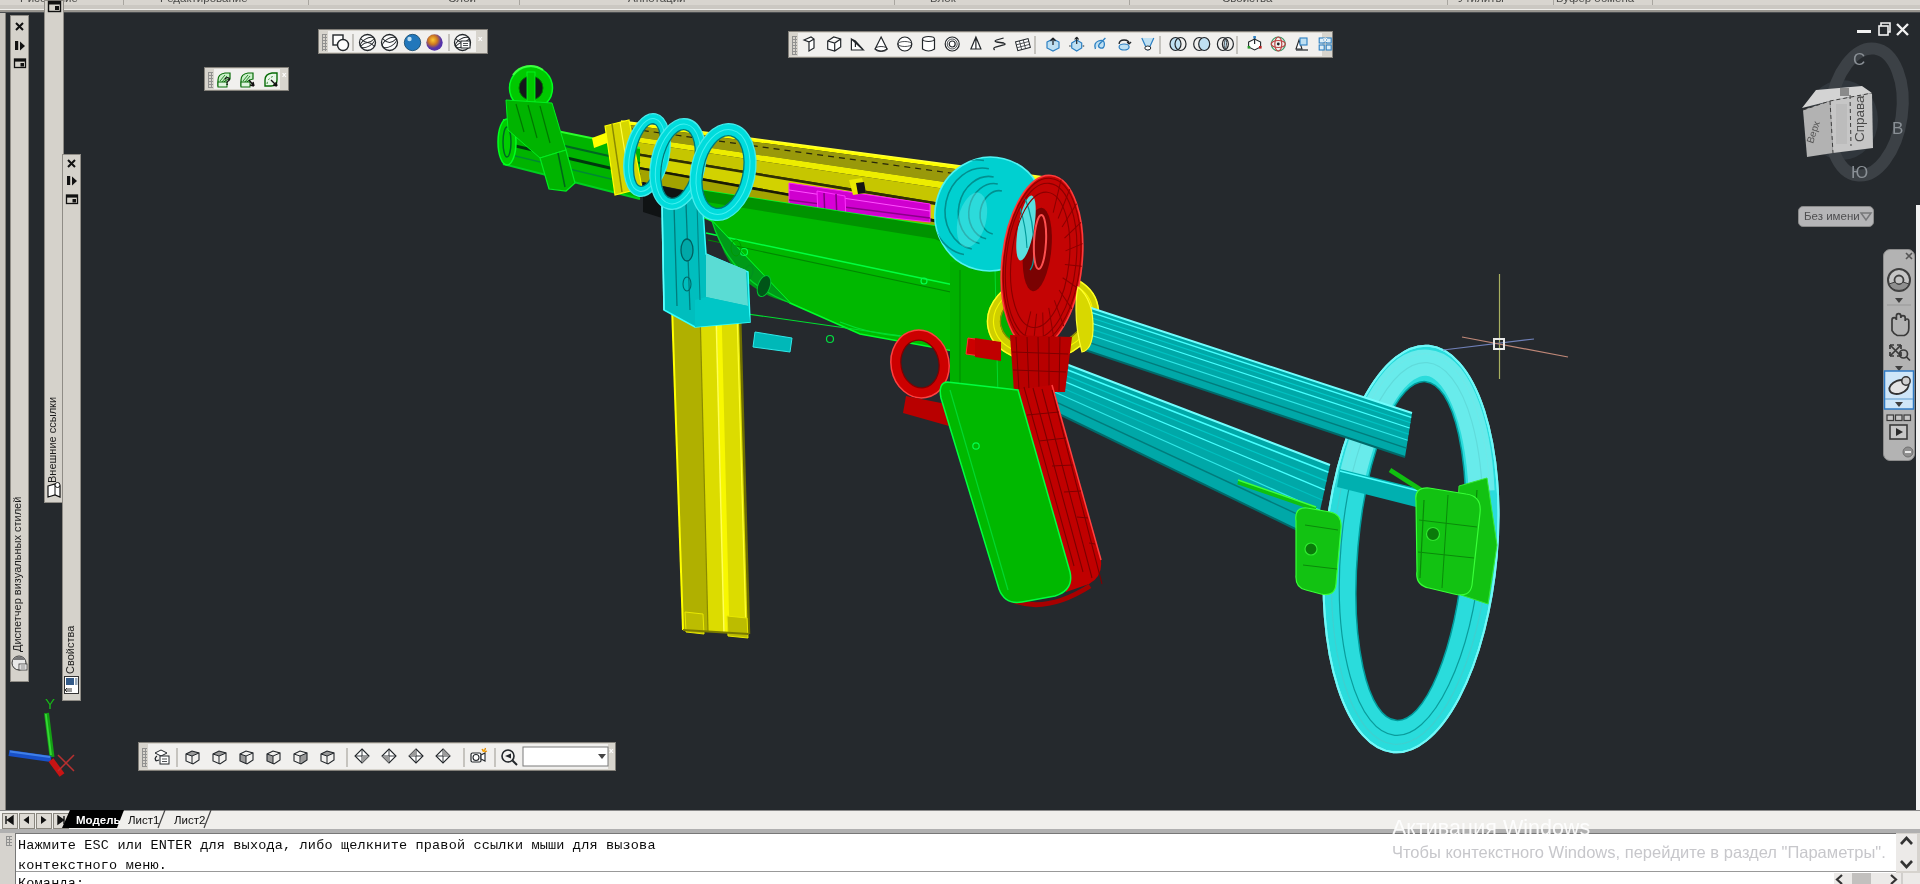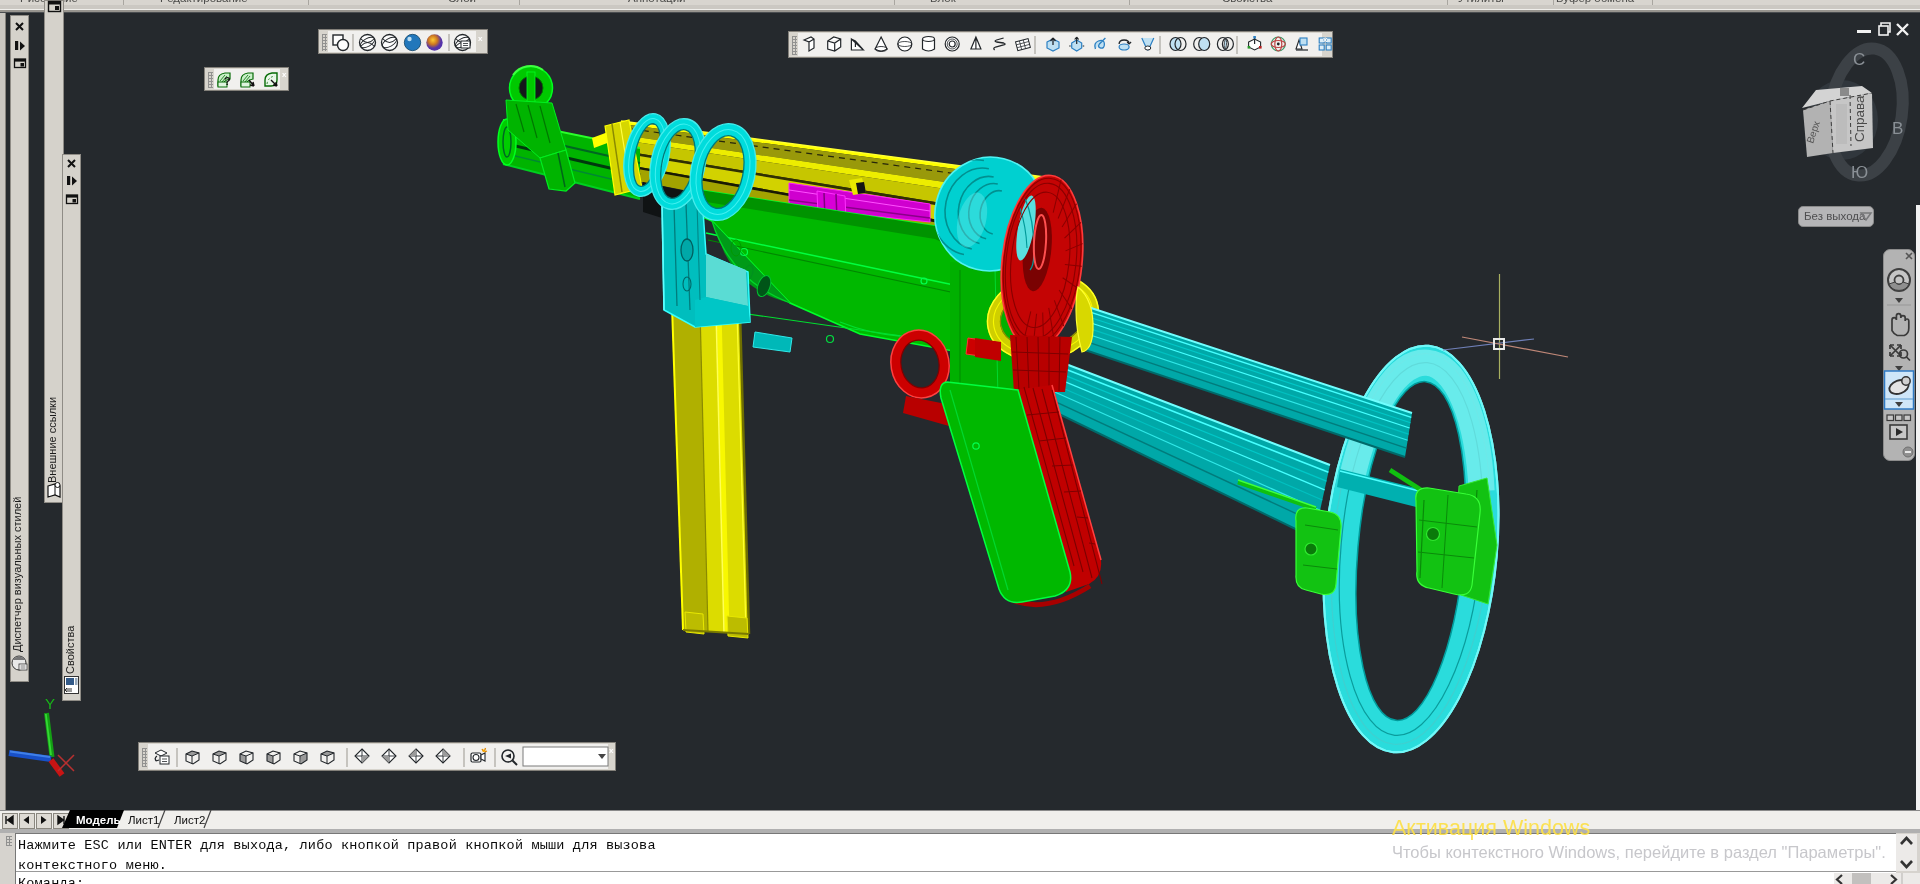--- a/index.html
+++ b/index.html
@@ -648,21 +648,21 @@
 <rect x="60" y="58" width="9" height="8" fill="#8a8a8a"></rect>
 <g stroke="#3c3c3c" stroke-width="1" stroke-dasharray="4,3" fill="none">
         <path d="M50,71 L53,123"></path>
         <path d="M23,80 L50,71 L92,63"></path>
         <path d="M70,65 L71,116"></path>
       </g>
 <text transform="translate(84,112) rotate(-90)" font-size="13.5" fill="#4a4a4a" font-family="Liberation Sans,sans-serif">Справа</text>
 <text transform="translate(33,114) rotate(-72)" font-size="10" fill="#555" font-family="Liberation Sans,sans-serif">Верх</text>
 </svg>
 <div class="abs" style="left:1798px;top:206px;width:76px;height:21px;background:#b5b5b7;border:1px solid #8a8a8a;border-radius:5px;box-sizing:border-box"></div>
-<div class="abs" style="left:1804px;top:210px;font-size:11.5px;color:#4e4e50">Без выхода</div>
+<div class="abs" style="left:1804px;top:210px;font-size:11.5px;color:#4e4e50">Без имени</div>
 <svg class="abs" style="left:1859px;top:211px" width="16" height="12">
       <path d="M2,2 L12,2 L7,9 Z" fill="none" stroke="#77787a" stroke-width="1.5"></path>
     </svg>
 <div class="abs" style="left:1883px;top:249px;width:32px;height:212px;background:#b3b3b3;border:1px solid #8c8c8c;border-radius:7px;box-sizing:border-box"></div>
 <svg class="abs" style="left:1883px;top:249px" width="32" height="212">
 <path d="M23,4 L29,10 M29,4 L23,10" stroke="#555" stroke-width="1.6"></path>
 <circle cx="16" cy="31" r="11" fill="#c6c6c6" stroke="#3f3f3f" stroke-width="2"></circle>
 <circle cx="16" cy="31" r="4.5" fill="none" stroke="#3f3f3f" stroke-width="1.8"></circle>
 <path d="M6,35 A11,11 0 0,0 26,35 L20,33 A4.5,4.5 0 0,1 12,33 Z" fill="#8f8f8f" stroke="#3f3f3f" stroke-width="1"></path>
 <path d="M12,49 l8,0 -4,5 z" fill="#3f3f3f"></path>
@@ -712,31 +712,31 @@
 <text x="66" y="13.5" font-size="11.5" fill="#111" font-family="Liberation Sans,sans-serif">Лист1</text>
 <line x1="103" y1="0" x2="96" y2="18" stroke="#444" stroke-width="1.2"></line>
 <text x="112" y="13.5" font-size="11.5" fill="#111" font-family="Liberation Sans,sans-serif">Лист2</text>
 <line x1="149" y1="0" x2="142" y2="18" stroke="#444" stroke-width="1.2"></line>
 
 </svg>
 <div class="abs" style="left:0;top:829px;width:1920px;height:4px;background:#b0b0b0"></div>
 <div class="abs" style="left:0;top:833px;width:1920px;height:51px;background:#d6d3ce"></div>
 <div class="abs" style="left:15px;top:833px;width:1881px;height:51px;background:#fff;border-top:1px solid #777;border-left:1px solid #777;box-sizing:border-box"></div>
 <div class="grip" style="left:6px;top:836px;height:10px;width:6px"></div>
-<div class="abs" style="left:18px;top:836px;font-family:'Liberation Mono',monospace;font-size:13.5px;color:#0a0a0a;letter-spacing:0.18px;line-height:19.5px;white-space:pre">Нажмите ESC или ENTER для выхода, либо кнопкой правой кнопкой мыши для вызова
+<div class="abs" style="left:18px;top:836px;font-family:'Liberation Mono',monospace;font-size:13.5px;color:#0a0a0a;letter-spacing:0.18px;line-height:19.5px;white-space:pre">Нажмите ESC или ENTER для выхода, либо щелкните правой ссылки мыши для вызова
 контекстного меню.</div>
 <div class="abs" style="left:16px;top:871px;width:1880px;height:1px;background:#999"></div>
 <div class="abs" style="left:18px;top:876px;font-family:'Liberation Mono',monospace;font-size:13.5px;color:#0a0a0a;letter-spacing:0.18px">Команда:</div>
 <div class="abs" style="left:1896px;top:834px;width:21px;height:37px;background:#eceae8"></div>
 <svg class="abs" style="left:1896px;top:834px" width="21" height="37">
 <path d="M5,10 L10.5,4 L16,10" fill="none" stroke="#333" stroke-width="2.6"></path>
 <path d="M5,27 L10.5,33 L16,27" fill="none" stroke="#333" stroke-width="2.6"></path>
 </svg>
 <div class="abs" style="left:1834px;top:873px;width:86px;height:11px;background:#eceae8"></div>
 <div class="abs" style="left:1852px;top:873px;width:19px;height:11px;background:#c2c0be"></div>
 <svg class="abs" style="left:1834px;top:873px" width="86" height="11">
 <path d="M8,2 L3,6.5 L8,11" fill="none" stroke="#333" stroke-width="2.2"></path>
 <path d="M57,2 L62,6.5 L57,11" fill="none" stroke="#333" stroke-width="2.2"></path>
 <line x1="68" y1="0" x2="68" y2="11" stroke="#b5b3b0" stroke-width="1"></line>
 </svg>
-<div class="abs" style="left:1392px;top:816px;font-size:21.5px;color:#fde047;opacity:0.92">Активация Windows</div>
+<div class="abs" style="left:1392px;top:816px;font-size:21.5px;color:#ffffff;opacity:0.92">Активация Windows</div>
 <div class="abs" style="left:1392px;top:843px;font-size:16.5px;color:#c7c7cb">Чтобы контекстного Windows, перейдите в раздел "Параметры".</div>
 </div>
 
 </body></html>

